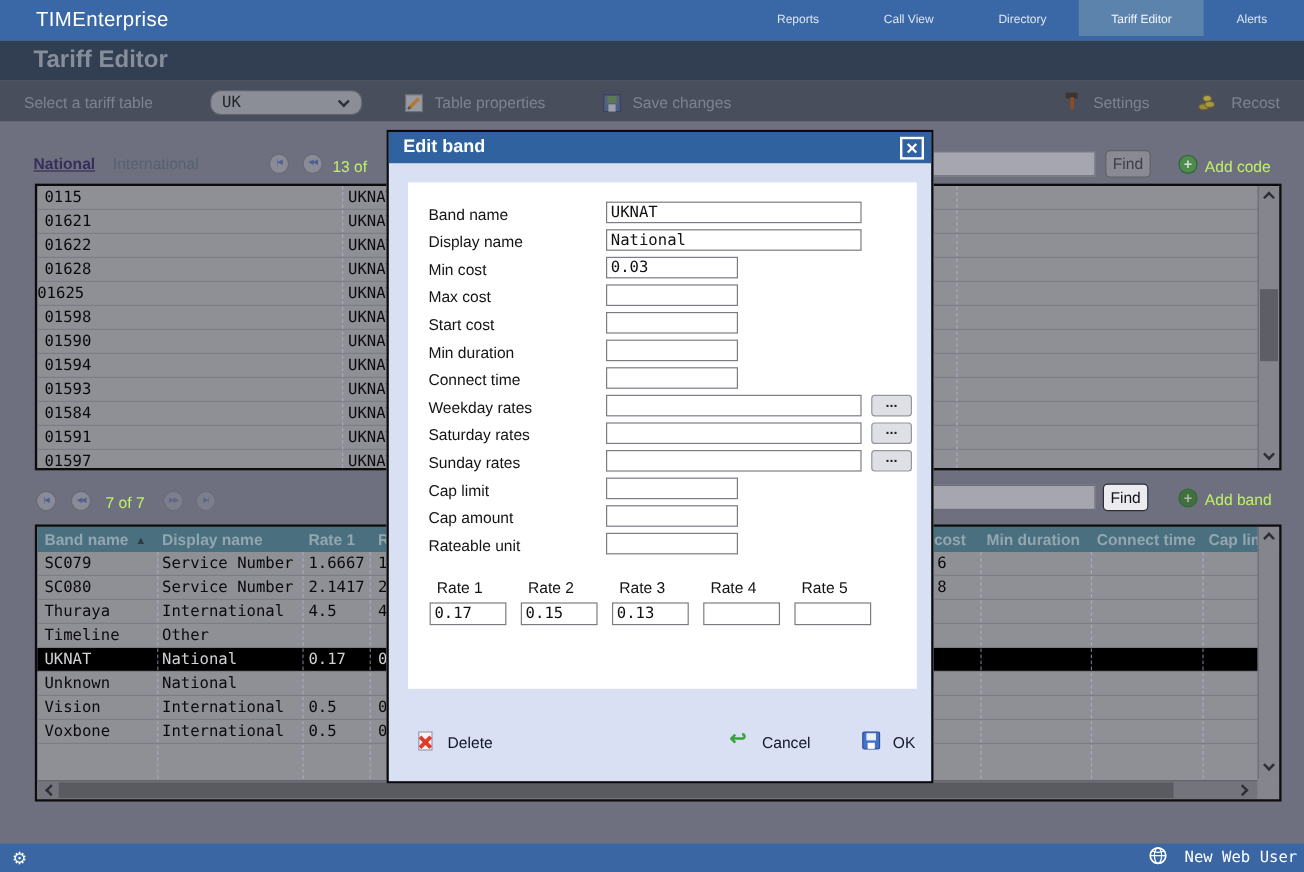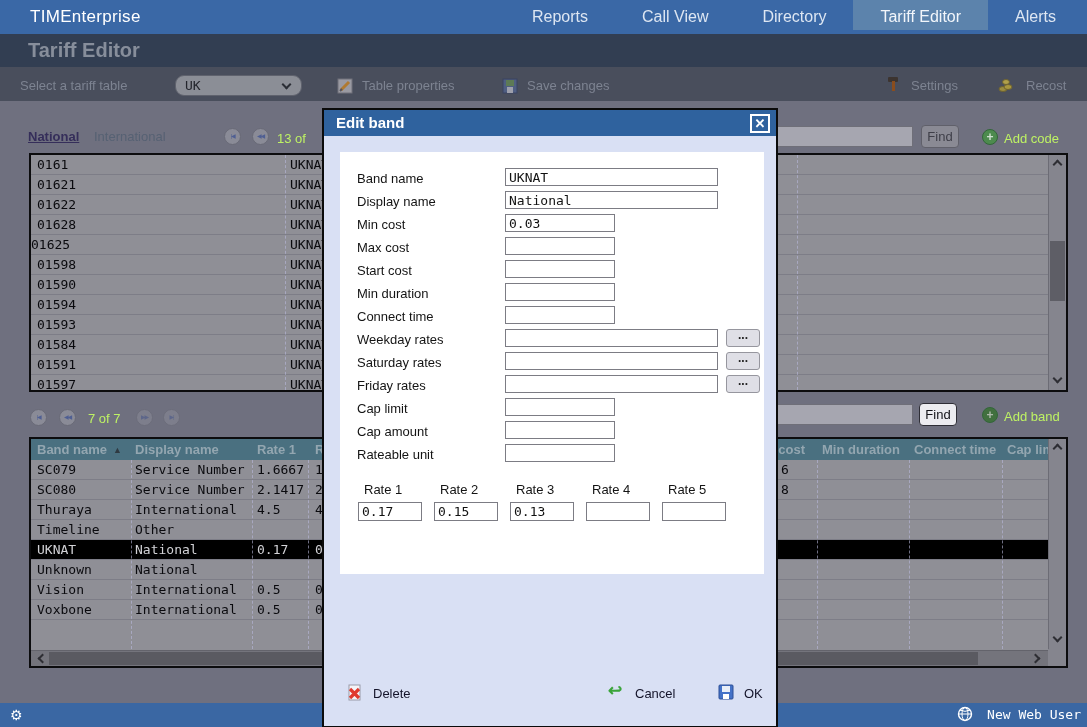--- a/index.html
+++ b/index.html
@@ -4,21 +4,21 @@
 <style>
   *{margin:0;padding:0;box-sizing:border-box}
   body{background:#444;font-family:"Liberation Sans",sans-serif}
   #app{position:relative;width:1087px;height:727px;background:#6f707f;overflow:hidden;font-family:"Liberation Sans",sans-serif}
 
   
   .navbar{position:absolute;left:0;top:0;width:1087px;height:34px;background:#3a68a6}
   .logo{position:absolute;left:30px;top:0;line-height:34px;color:#fff;font-size:17px;letter-spacing:.3px}
   .logo b{font-weight:normal}
   .nav{position:absolute;right:4px;top:0;height:34px;display:flex}
-  .nav-item{height:30px;line-height:34px;padding:0 27px;color:#dde6f2;font-size:16px;cursor:pointer;white-space:nowrap}
+  .nav-item{height:30px;line-height:34px;padding:0 27px;color:#dde6f2;font-size:10px;cursor:pointer;white-space:nowrap}
   .nav-item.active{background:#5c83ac;color:#f2f6fb}
 
   
   .subheader{position:absolute;left:0;top:34px;width:1087px;height:33px;background:#323e52}
   .page-title{position:absolute;left:28px;top:0;line-height:33px;font-size:20px;font-weight:bold;color:#878e9b}
 
   
   .tbar{position:absolute;left:0;top:67px;width:1087px;height:34px;background:#494e5c;color:#7d8391;font-size:13px}
   .tbar .lbl{position:absolute;top:0;line-height:38px;white-space:nowrap}
   .select{position:absolute;left:175px;top:8px;width:127px;height:21px;background:#8b8e96;border:1px solid #5f626d;border-radius:9px;color:#23252c}
@@ -53,21 +53,21 @@
 
   
   .vscroll{position:absolute;top:0;bottom:0;right:0;width:18px;background:#85858e;border-left:1px solid #6c6c75}
   .sbtn{position:absolute;left:0;width:17px;height:16px}
   .sbtn i{position:absolute;left:5px;width:7px;height:7px;border-right:2px solid #2e2e34;border-bottom:2px solid #2e2e34}
   .sthumb{position:absolute;left:1px;width:15px;background:#5e5e66}
   .hscroll{position:absolute;left:0;bottom:0;height:16px;background:#74747c;border-top:1px solid #63636b}
   .hthumb{position:absolute;top:1px;height:13px;background:#5a5a61}
 
   
-  .modal{position:absolute;left:322px;top:108px;width:456px;height:620px;background:#d9e0f4;border:2px solid #0b0b0b;z-index:50}
+  .modal{position:absolute;left:322px;top:108px;width:456px;height:545px;background:#d9e0f4;border:2px solid #0b0b0b;z-index:50}
   .mtitle{position:absolute;left:0;top:0;right:0;height:26px;background:#2f629e}
   .mtitle .t{position:absolute;left:12px;top:0;line-height:26px;color:#fff;font-weight:bold;font-size:15px}
   .mclose{position:absolute;right:6px;top:4px;width:20px;height:19px;border:2px solid #fff;color:#fff;font-weight:bold;font-size:13px;text-align:center;line-height:15px;cursor:pointer}
   .mpanel{position:absolute;left:16px;top:42px;width:424px;height:422px;background:#fff;padding:16px 0 0 17px}
   .mrow{position:relative;height:23px}
   .mrow label{position:absolute;left:0;top:3px;font-size:13px;color:#141414}
   .mrow input{position:absolute;left:148px;top:0;height:18px;border:1px solid #7c7c84;font-family:"DejaVu Sans Mono",monospace;font-size:13px;padding:0 3px;color:#111}
   .mrow.long input{width:213px}
   .mrow.short input{width:110px}
   .mbrowse{position:absolute;left:369px;top:0;width:34px;height:18px;background:#dfdfe6;border:1px solid #96969e;border-radius:3px;font-size:12px;font-weight:bold;line-height:11px;text-align:center;color:#222;cursor:pointer}
@@ -145,21 +145,21 @@
   <span class="pager-label" style="left:277px;top:131px">13 of</span>
   <input class="search" style="left: 690px; top: 126px;" value="">
   <div class="findbtn" style="left:921px;top:125px;line-height:21px">Find</div>
   <div class="plus" style="left:982px;top:129px">+</div>
   <span class="addlink" style="left:1004px;top:131px">Add code</span>
 
   <div class="dtable" style="left:29px;top:153px;width:1039px;height:239px">
     <div>
 
     <div class="trow">
-          <span style="left:6px">0161</span>
+          <span style="left:6px">0115</span>
           <span style="left:259px">UKNAT</span>
         </div>
         <div class="trow">
           <span style="left:6px">01621</span>
           <span style="left:259px">UKNAT</span>
         </div>
         <div class="trow">
           <span style="left:6px">01622</span>
           <span style="left:259px">UKNAT</span>
         </div>
@@ -367,21 +367,21 @@
             <label>Weekday rates</label>
             <input value="" style="">
             <div class="mbrowse">...</div>
           </div>
           <div class="mrow long">
             <label>Saturday rates</label>
             <input value="" style="">
             <div class="mbrowse">...</div>
           </div>
           <div class="mrow long">
-            <label>Friday rates</label>
+            <label>Sunday rates</label>
             <input value="" style="">
             <div class="mbrowse">...</div>
           </div>
           <div class="mrow short">
             <label>Cap limit</label>
             <input value="" style="">
 
           </div>
           <div class="mrow short">
             <label>Cap amount</label>

